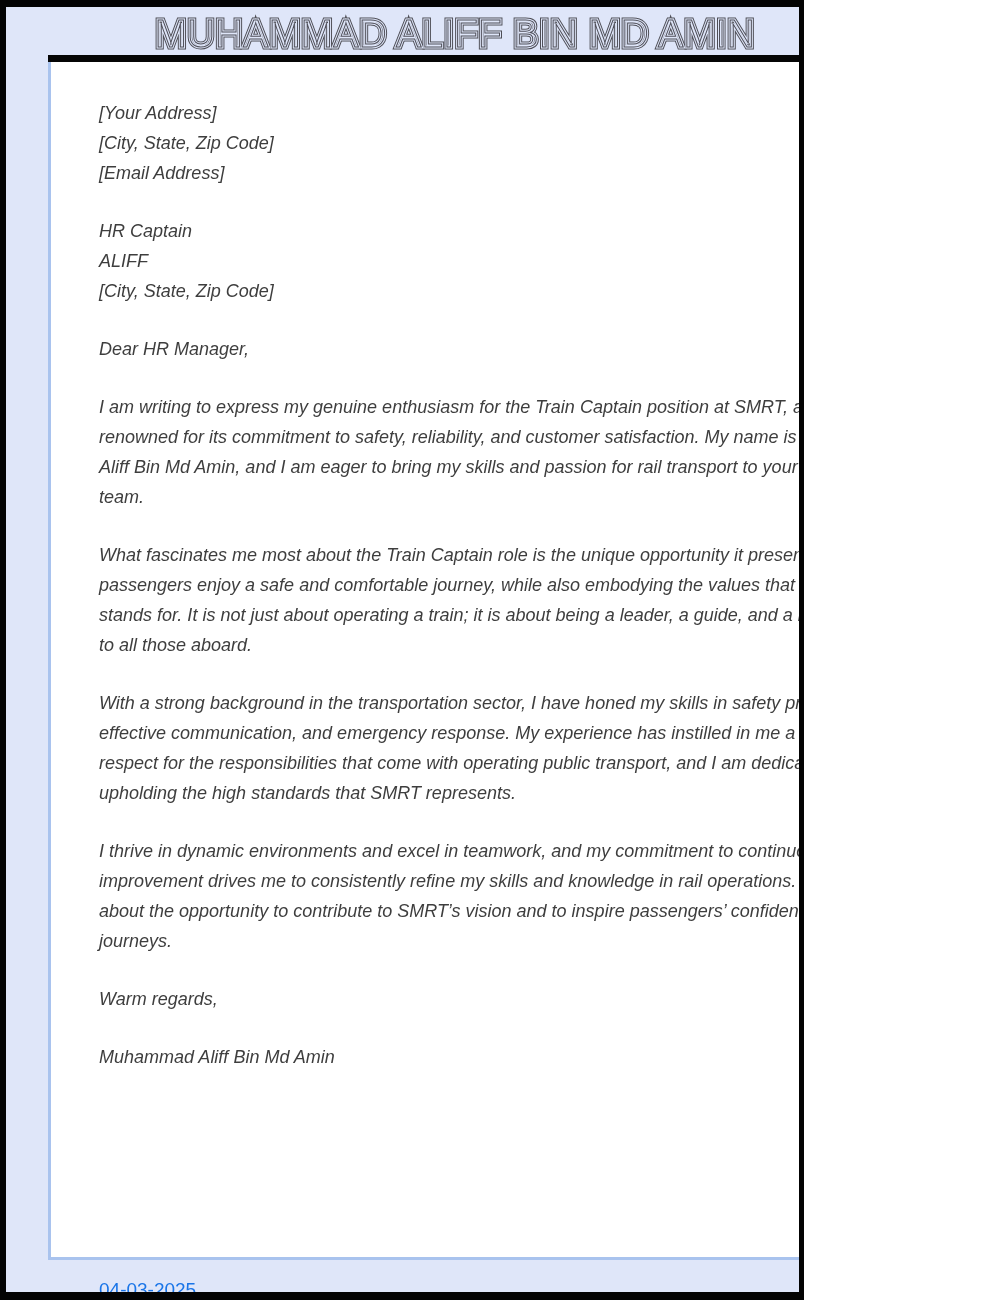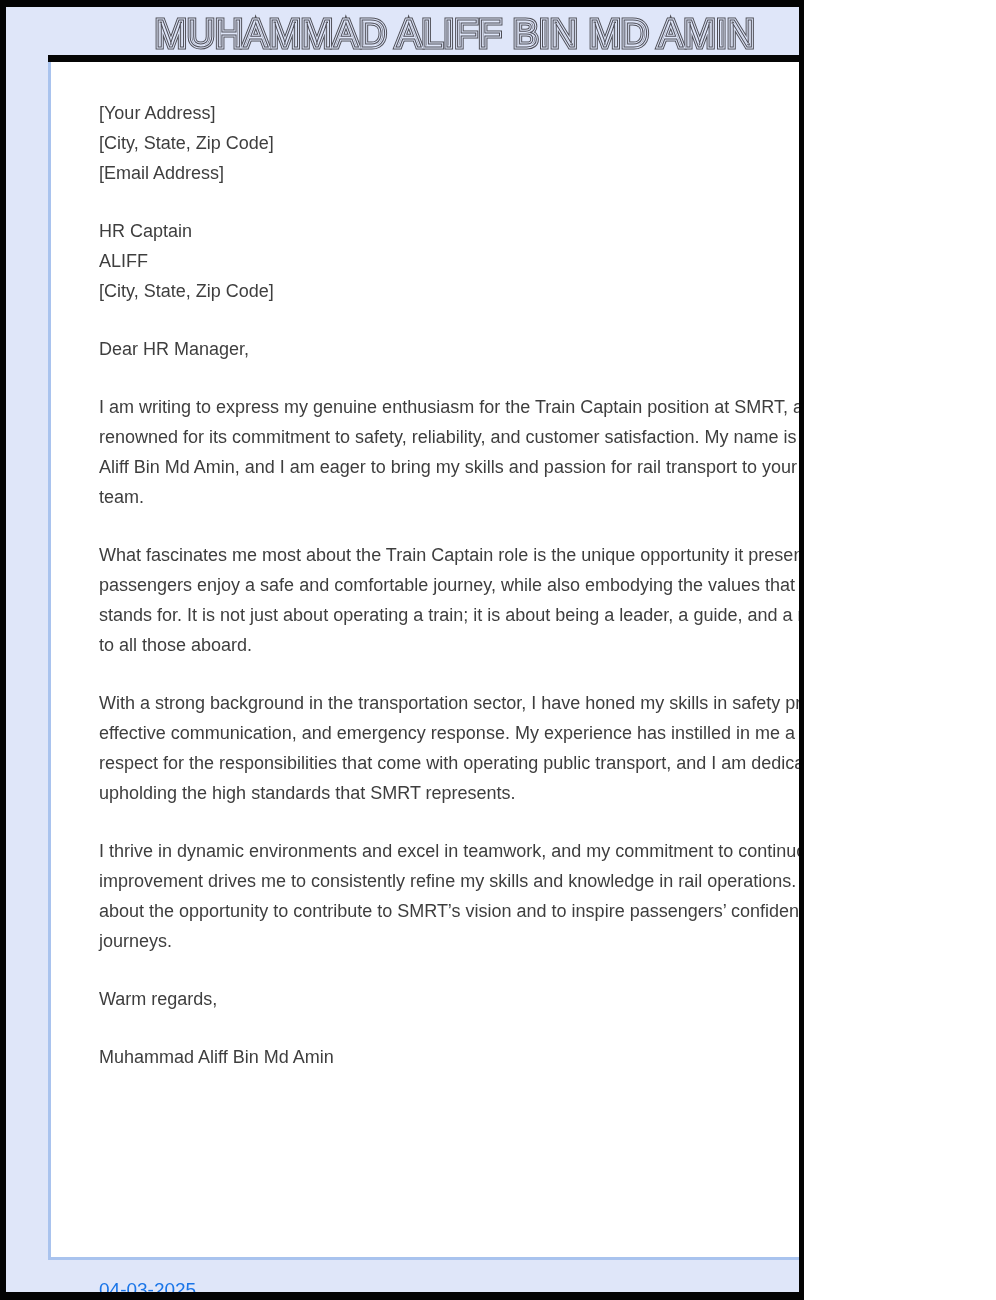--- a/index.html
+++ b/index.html
@@ -49,20 +49,21 @@
     width: 899px; height: 1198px;
     background: #ffffff;
     border-left: 3px solid #a9c3ee;
     border-right: 3px solid #a9c3ee;
     border-bottom: 3px solid #a9c3ee;
     padding: 36px 45px 0 48px;
     overflow: hidden;
     color: #3e3e3e;
     font-size: 18px;
     line-height: 30px;
+    font-style: italic;
   }
 
   .block { margin-bottom: 28px; }
   .block:last-child { margin-bottom: 0; }
 
   .brand-footer {
     position: absolute;
     right: 10px; bottom: 2px;
     font-size: 10px;
     color: #3b82f6;

